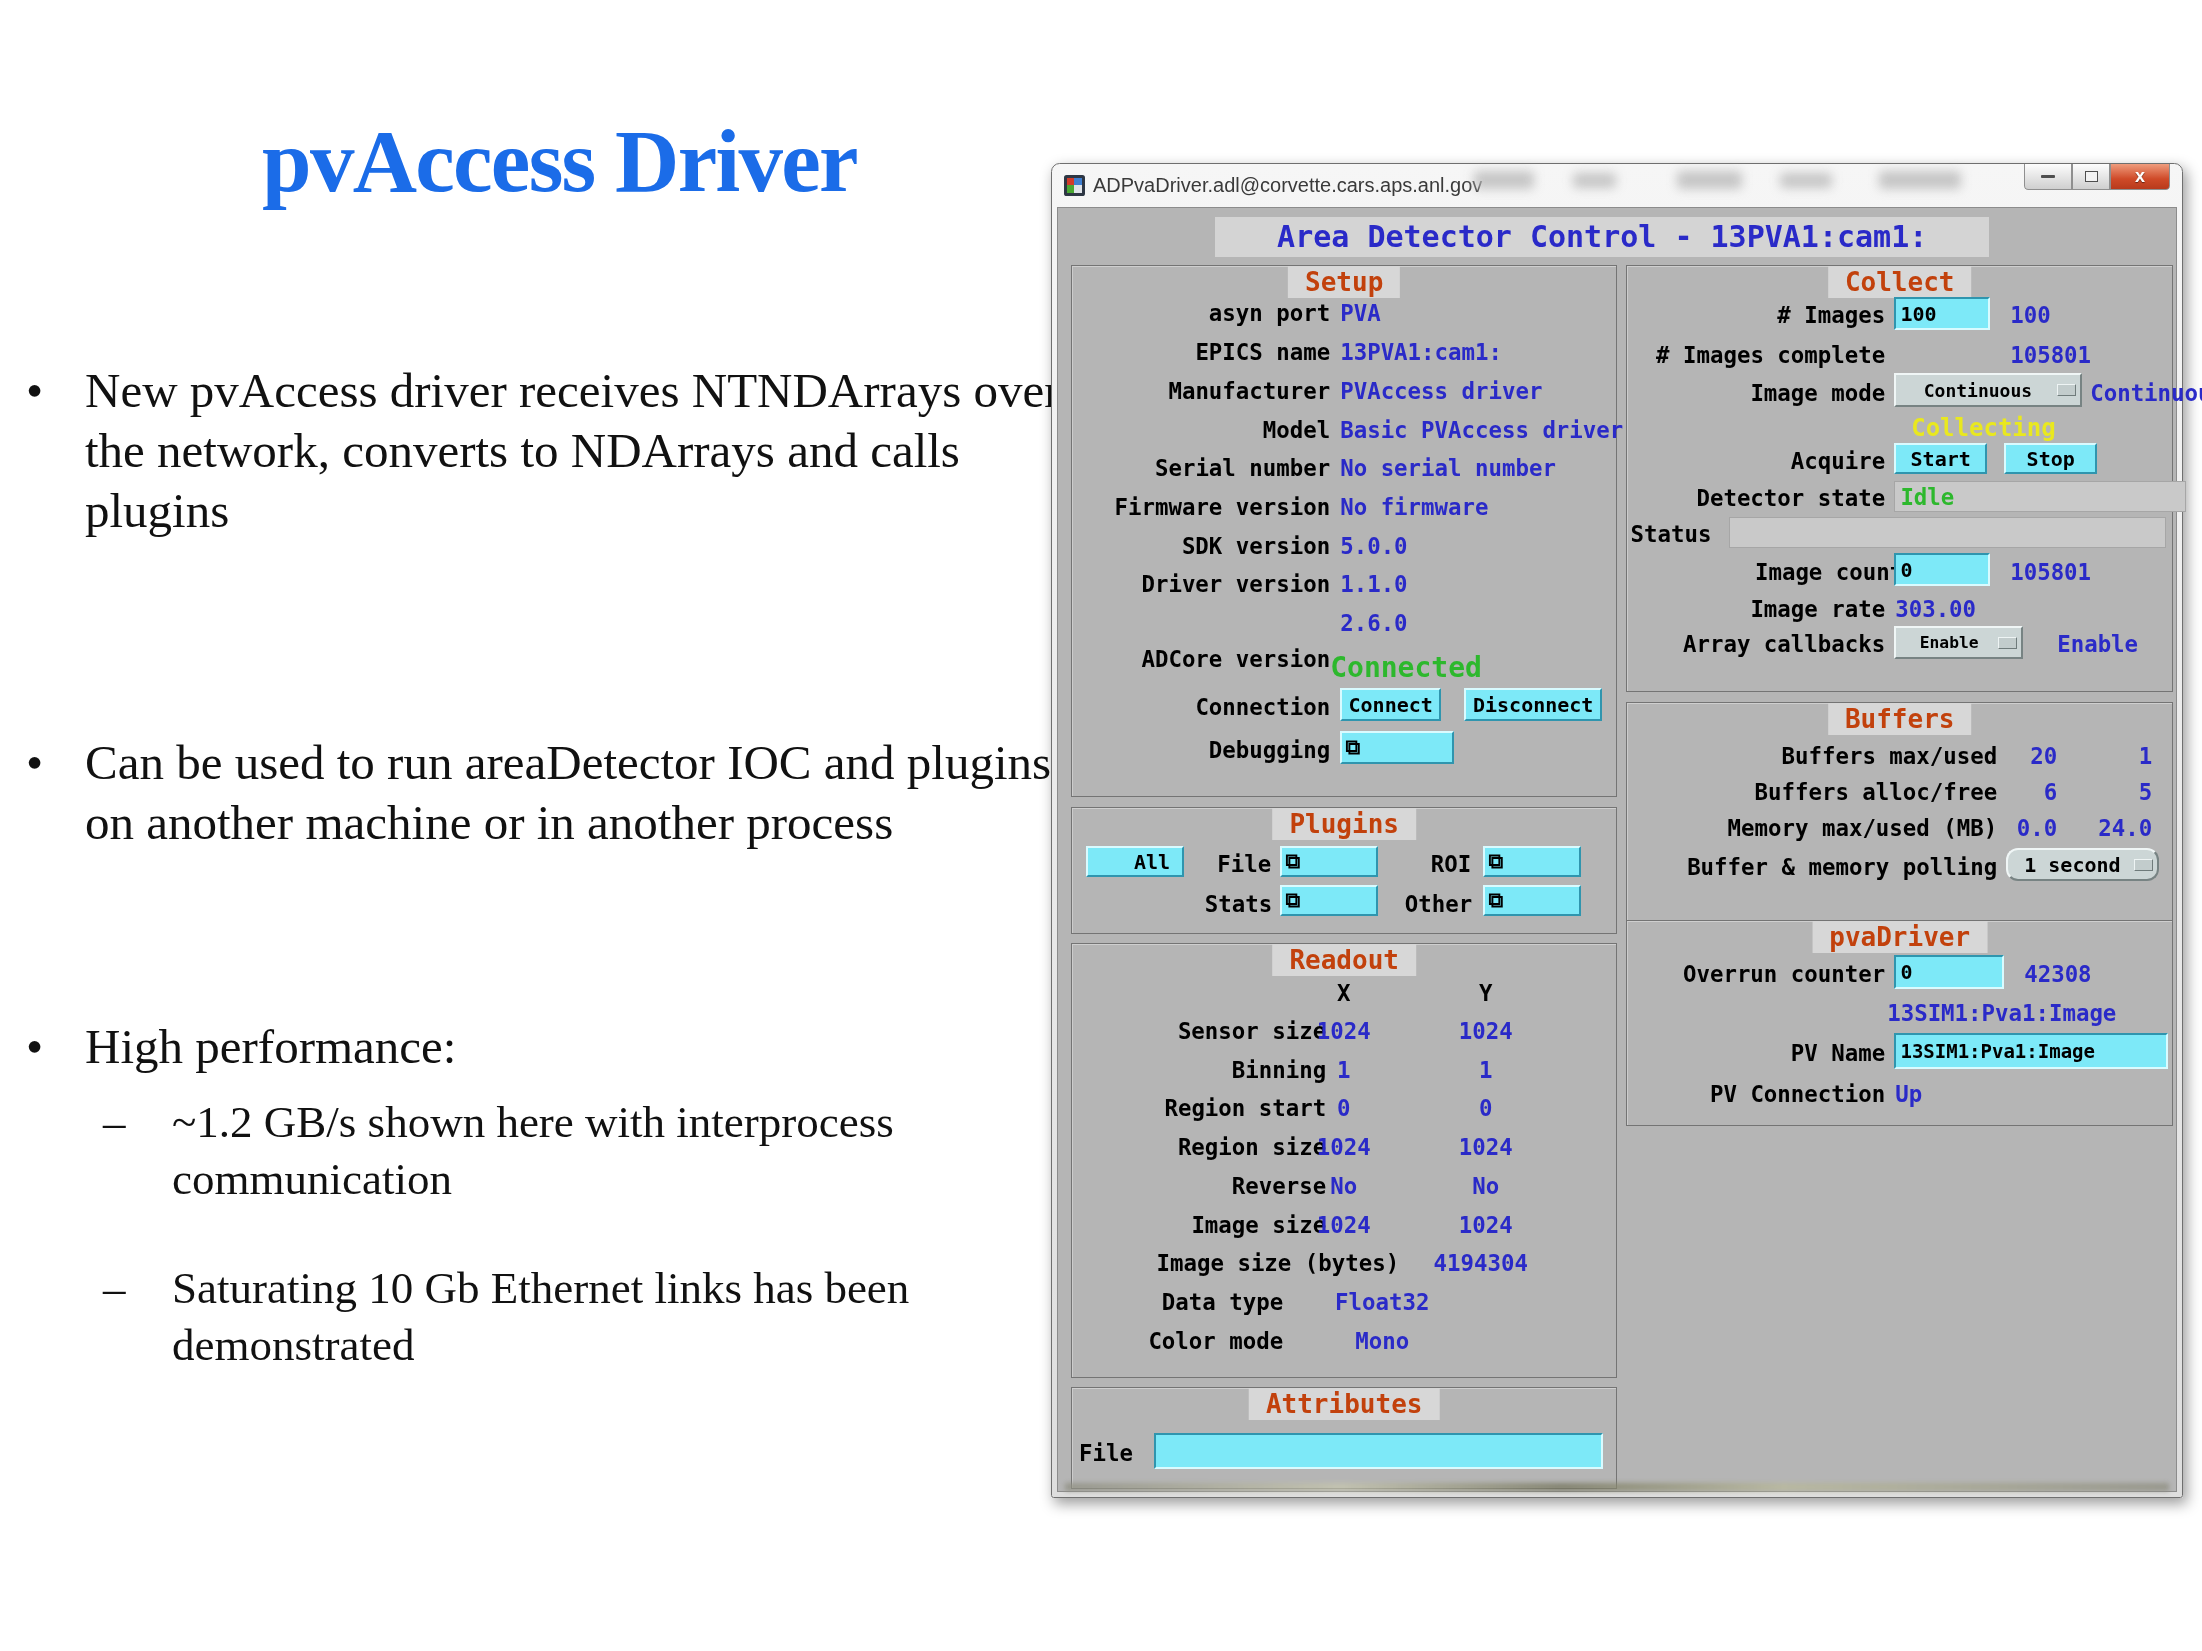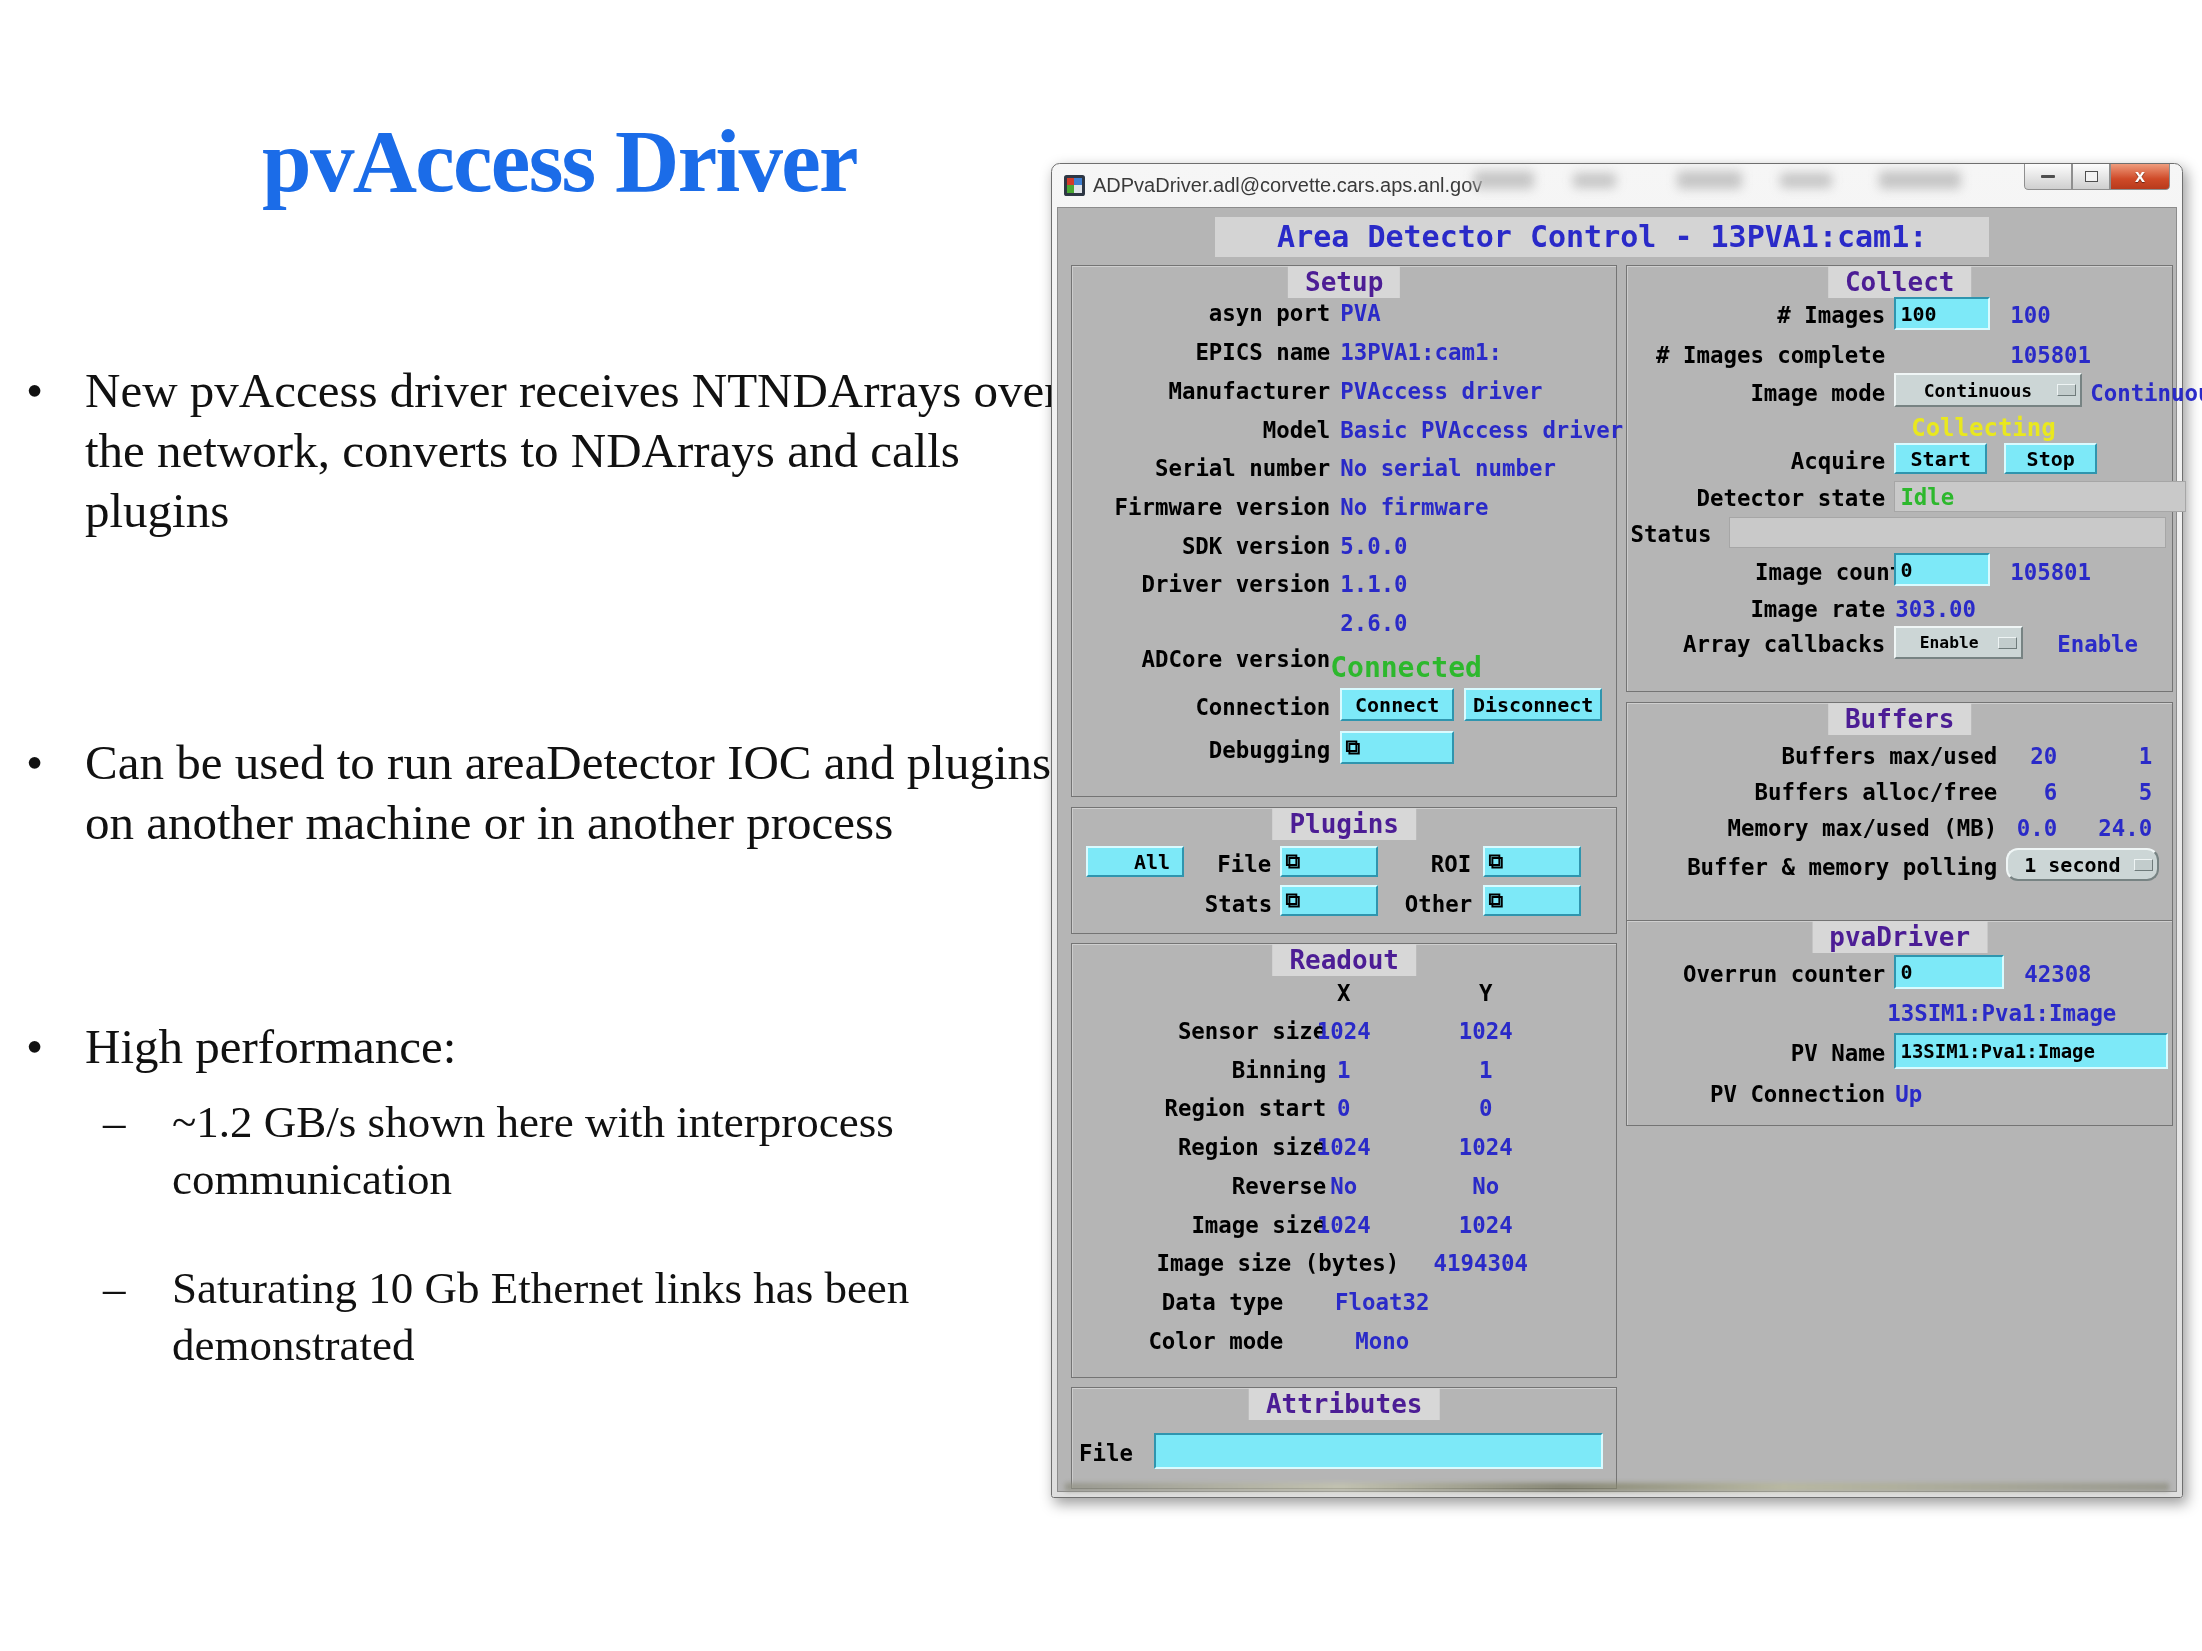--- a/index.html
+++ b/index.html
@@ -46,21 +46,21 @@
             background:#b5b5b5; border:0.9px solid #8c8c8c; }
 
   
   .mono { font-family:"DejaVu Sans Mono", monospace; font-weight:bold; }
   .hdr-band { position:absolute; left:157px; top:8.6px; width:774px; height:40px; background:#d4d4d4;
               display:flex; align-items:center; justify-content:center;
               font-size:30px; color:#2a2ac8; white-space:nowrap; }
   .sec { position:absolute; border:1.7px solid #747474; background:#b5b5b5;
          box-shadow:inset 0.9px 0.9px 0 #cfcfcf; }
   .sec-title { position:absolute; top:0px; left:50%; transform:translateX(-50%);
-               background:#d7d7d7; padding:0.9px 17px; font-size:26px; color:#4c1d95; white-space:nowrap; }
+               background:#d7d7d7; padding:0.9px 17px; font-size:26px; color:#c2410c; white-space:nowrap; }
   .lbl { position:absolute; font-size:22.4px; color:#000; text-align:right; white-space:nowrap; }
   .lbl-l { position:absolute; font-size:22.4px; color:#000; text-align:left; white-space:nowrap; }
   .val { position:absolute; font-size:22.4px; color:#2a2ac8; white-space:nowrap; }
   .ctr { text-align:center; }
   .green { color:#2db82d; } .yellow { color:#e9e81f; }
   .cbtn { position:absolute; background:#7de9f8; color:#000; font-size:20px;
           border-top:2.6px solid #d9fbff; border-left:2.6px solid #d9fbff;
           border-bottom:2.6px solid #2f95ae; border-right:2.6px solid #2f95ae;
           display:flex; align-items:center; justify-content:center; white-space:nowrap; cursor:pointer; }
   .cbtn .rd-ico { margin-right:auto; margin-left:3.4px; font-size:20.6px; line-height:17px; }
@@ -158,21 +158,21 @@
       <div class="lbl mono" style="left:0; top:267px; width:258px;">SDK version</div>
       <div class="val mono" style="left:268px; top:267px;">5.0.0</div>
       <div class="lbl mono" style="left:0; top:305px; width:258px;">Driver version</div>
       <div class="val mono" style="left:268px; top:305px;">1.1.0</div>
       <div class="lbl mono" style="left:0; top:344px; width:258px;margin-top:36px;">ADCore version</div>
       <div class="val mono" style="left:268px; top:344px;">2.6.0</div>
 
       <div class="val mono green" style="left:258px; top:385px; font-size:28px;">Connected</div>
 
       <div class="lbl mono" style="left:0; top:428px; width:258px;">Connection</div>
-      <div class="cbtn mono" style="left:268px; top:422px; width:114px; height:33px;">Connect</div>
+      <div class="cbtn mono" style="left:268px; top:422px; width:101px; height:33px;">Connect</div>
       <div class="cbtn mono" style="left:392px; top:422px; width:138px; height:33px;">Disconnect</div>
 
       <div class="lbl mono" style="left:0; top:471px; width:258px;">Debugging</div>
       <div class="cbtn mono" style="left:268px; top:465px; width:114px; height:33px; justify-content:flex-start;">
         <span class="rd-ico">⧉</span>
       </div>
     </div>
 
     <div class="sec" style="left:13px; top:599px; width:546px; height:127px;">
       <div class="sec-title mono">Plugins</div>

